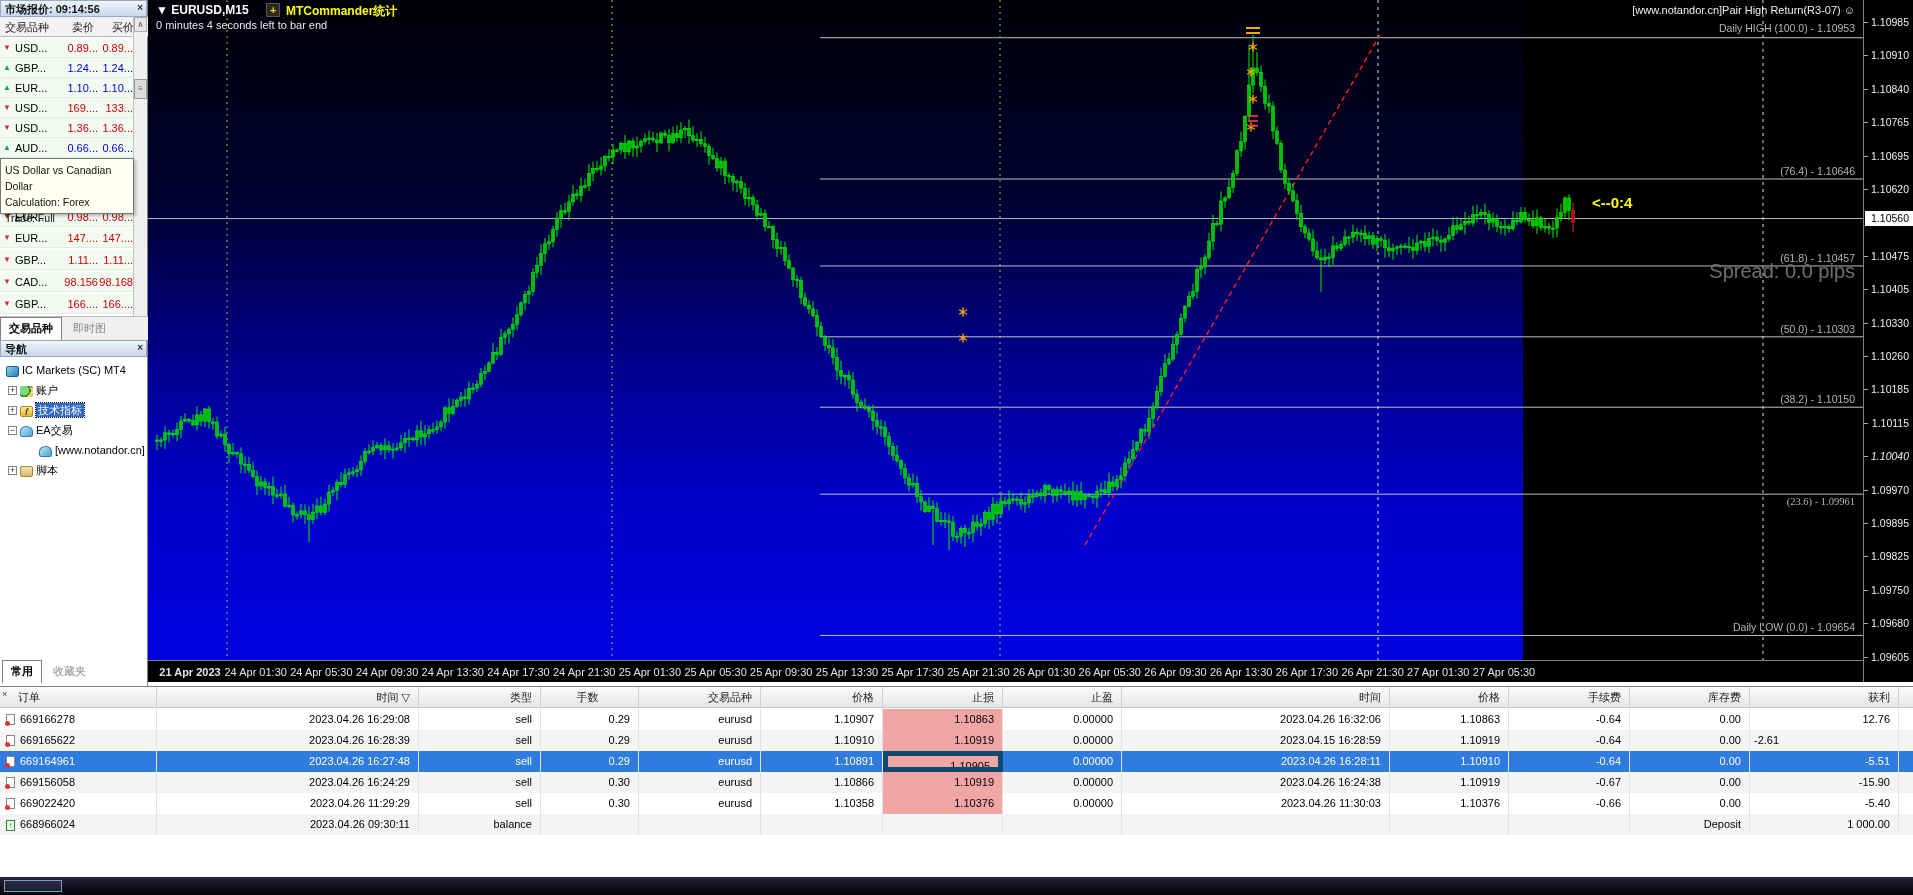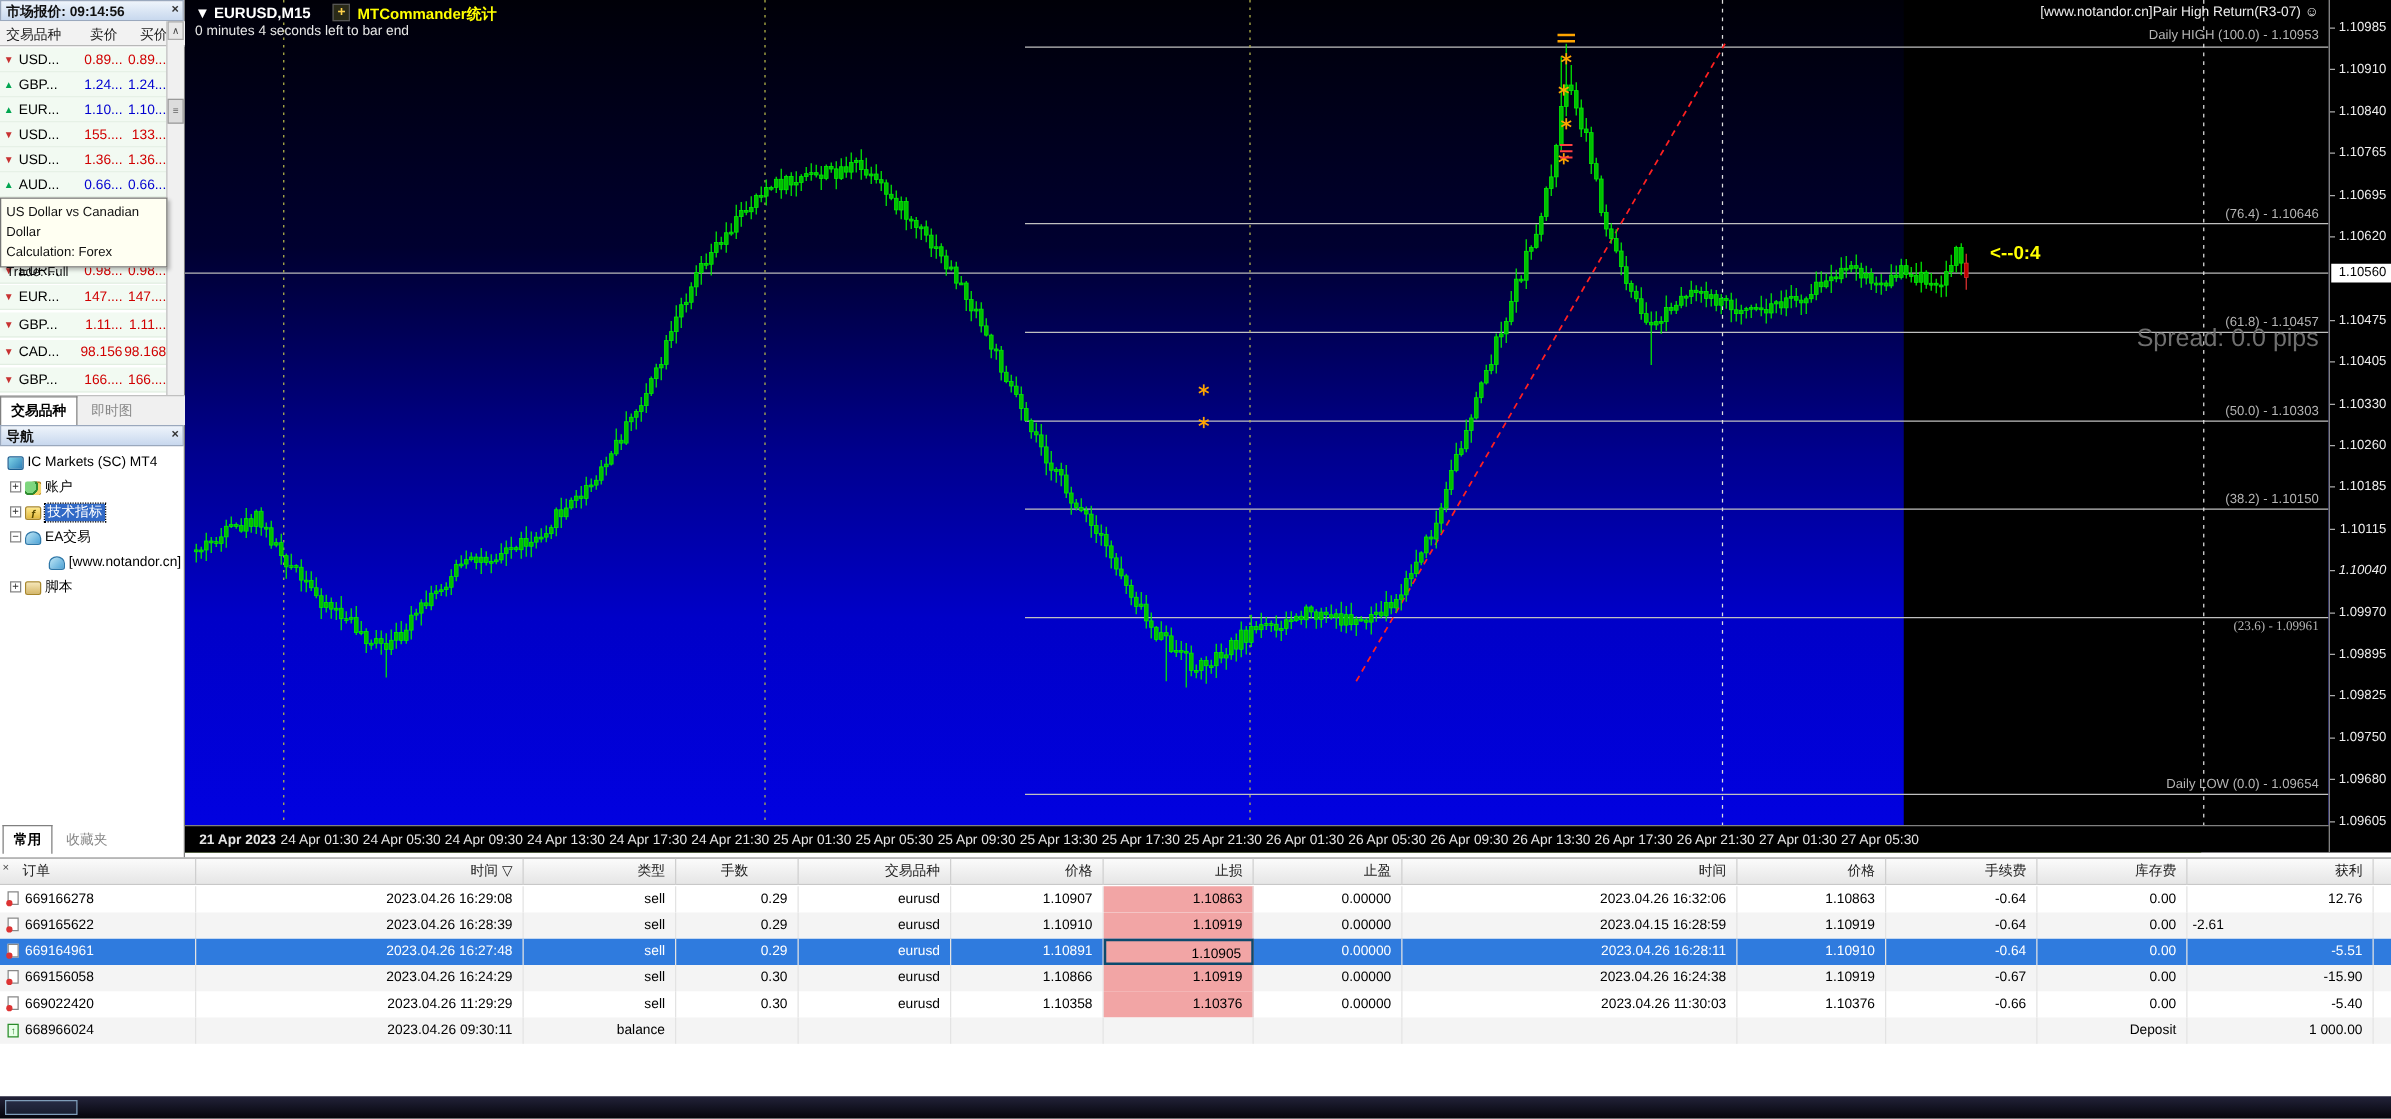--- a/index.html
+++ b/index.html
@@ -43,21 +43,21 @@
     radial-gradient(circle at 70% 55%,#f3d36a 45%,#b8892a 46%,#b8892a 62%,transparent 63%); }
   .ico-f { background:linear-gradient(180deg,#ffe98c,#e2b93c); border:1px solid #a8862a; color:#5a4a00;
     font-style:italic; font-weight:bold; font-size:9px; text-align:center; line-height:10px; }
   .ico-hat { background:linear-gradient(135deg,#bfe6f5,#4da3d6); border:1px solid #2e77a8; border-radius:50% 50% 20% 20%; }
   .ico-script { background:linear-gradient(180deg,#f5e6b8,#d6b86a); border:1px solid #a8862a; }
   .tree-label.selected { background:#3169c6; color:#fff; outline:1px dotted #000; padding:1px 2px; }
 
   #bottom-tabs { position:absolute; left:0; top:660px; width:148px; height:26px; background:#fff; border-right:1px solid #808080; font-size:11px; padding-left:2px; }
 
   
-  #chart { position:absolute; left:148px; top:0; width:1613px; height:682px; background:#4d7c0f; }
+  #chart { position:absolute; left:148px; top:0; width:1613px; height:682px; background:#7dd3fc; }
   #plot { position:absolute; left:0; top:0; width:1715px; height:660px; overflow:hidden;
     background:linear-gradient(180deg,#000008 0%,#000030 30%,#00008e 55%,#0000c8 75%,#0101e0 100%); }
   #plot svg { position:absolute; left:0; top:0; }
   .chart-text { position:absolute; white-space:nowrap; }
   #chart-symbol { left:8px; top:3px; color:#fff; font-size:12px; font-weight:bold; }
   #chart-plus { left:118px; top:3px; color:#ffd24a; background:#2a2a18; border:1px solid #555; font-size:11px; font-weight:bold; padding:0 3px; }
   #chart-commander { left:138px; top:3px; color:#ffff00; font-size:12px; font-weight:bold; }
   #chart-countdown { left:8px; top:19px; color:#e8e8e8; font-size:11px; }
   #wm-top { right:8px; top:4px; color:#eee; font-size:11px; text-align:right; }
   .fib-label { right:8px; color:#b4b4b4; font-size:10.5px; text-align:right; }
@@ -74,21 +74,21 @@
   
   #terminal { position:absolute; left:0; top:686px; width:1913px; height:191px; background:#fff; border-top:1px solid #808080; font-size:11px; }
   #term-close { position:absolute; left:2px; top:2px; font-size:9px; color:#444; z-index:3; }
   .trow { position:absolute; left:0; width:1913px; height:21px; display:flex; }
   .trow .cell { height:21px; line-height:21px; padding:0 8px 0 4px; border-right:1px solid #e3e3e3; overflow:hidden; white-space:nowrap; }
   .thead { background:linear-gradient(180deg,#fbfbfb,#e6e6e6); border-bottom:1px solid #c8c8c8; }
   .thead .cell { border-right:1px solid #cfcfcf; color:#222; }
   .r-alt { background:#f4f4f4; }
   .r-sel { background:#2f7bde; color:#fff; }
   .cell.pink { background:#f2a5a5; color:#000; }
-  .r-sel .cell.pink { border:2px solid #0c4a6e; }
+  .r-sel .cell.pink { border:5px solid #0c4a6e; }
   #summary-row { position:absolute; left:0; top:150px; width:1913px; height:20px; background:#d8d8d8;
     border-top:1px solid #b8b8b8; font-weight:bold; color:#111; line-height:20px; }
   #summary-row .dot { display:inline-block; width:7px; height:7px; border-radius:50%; background:#cfcfcf; border:1px solid #9a9a9a; margin:0 6px 0 8px; }
   #summary-total { position:absolute; right:10px; top:0; }
   .doc-ico { display:inline-block; width:9px; height:11px; background:#fff; border:1px solid #888; position:relative; margin:4px 5px -2px 2px; }
   .doc-ico::after { content:""; position:absolute; left:-2px; bottom:-2px; width:5px; height:5px; border-radius:50%; background:#d33; }
   .bal-ico { display:inline-block; width:9px; height:11px; background:#e8ffe8; border:1px solid #2a8a2a; color:#1a7a1a;
     font-size:8px; line-height:10px; text-align:center; margin:4px 5px -2px 2px; }
 
   #taskbar { position:absolute; left:0; top:877px; width:1913px; height:18px; background:linear-gradient(180deg,#23233a,#04040a); }
@@ -124,21 +124,21 @@
         </div>
         <div class="mw-row up" style="top: 78px;">
           <span class="arr">▲</span>
           <span class="sym">EUR...</span>
           <span class="bid">1.10...</span>
           <span class="ask">1.10...</span>
         </div>
         <div class="mw-row dn" style="top: 98px;">
           <span class="arr">▼</span>
           <span class="sym">USD...</span>
-          <span class="bid">155....</span>
+          <span class="bid">169....</span>
           <span class="ask">133...</span>
         </div>
         <div class="mw-row dn" style="top: 118px;">
           <span class="arr">▼</span>
           <span class="sym">USD...</span>
           <span class="bid">1.36...</span>
           <span class="ask">1.36...</span>
         </div>
         <div class="mw-row up" style="top: 138px;">
           <span class="arr">▲</span>

